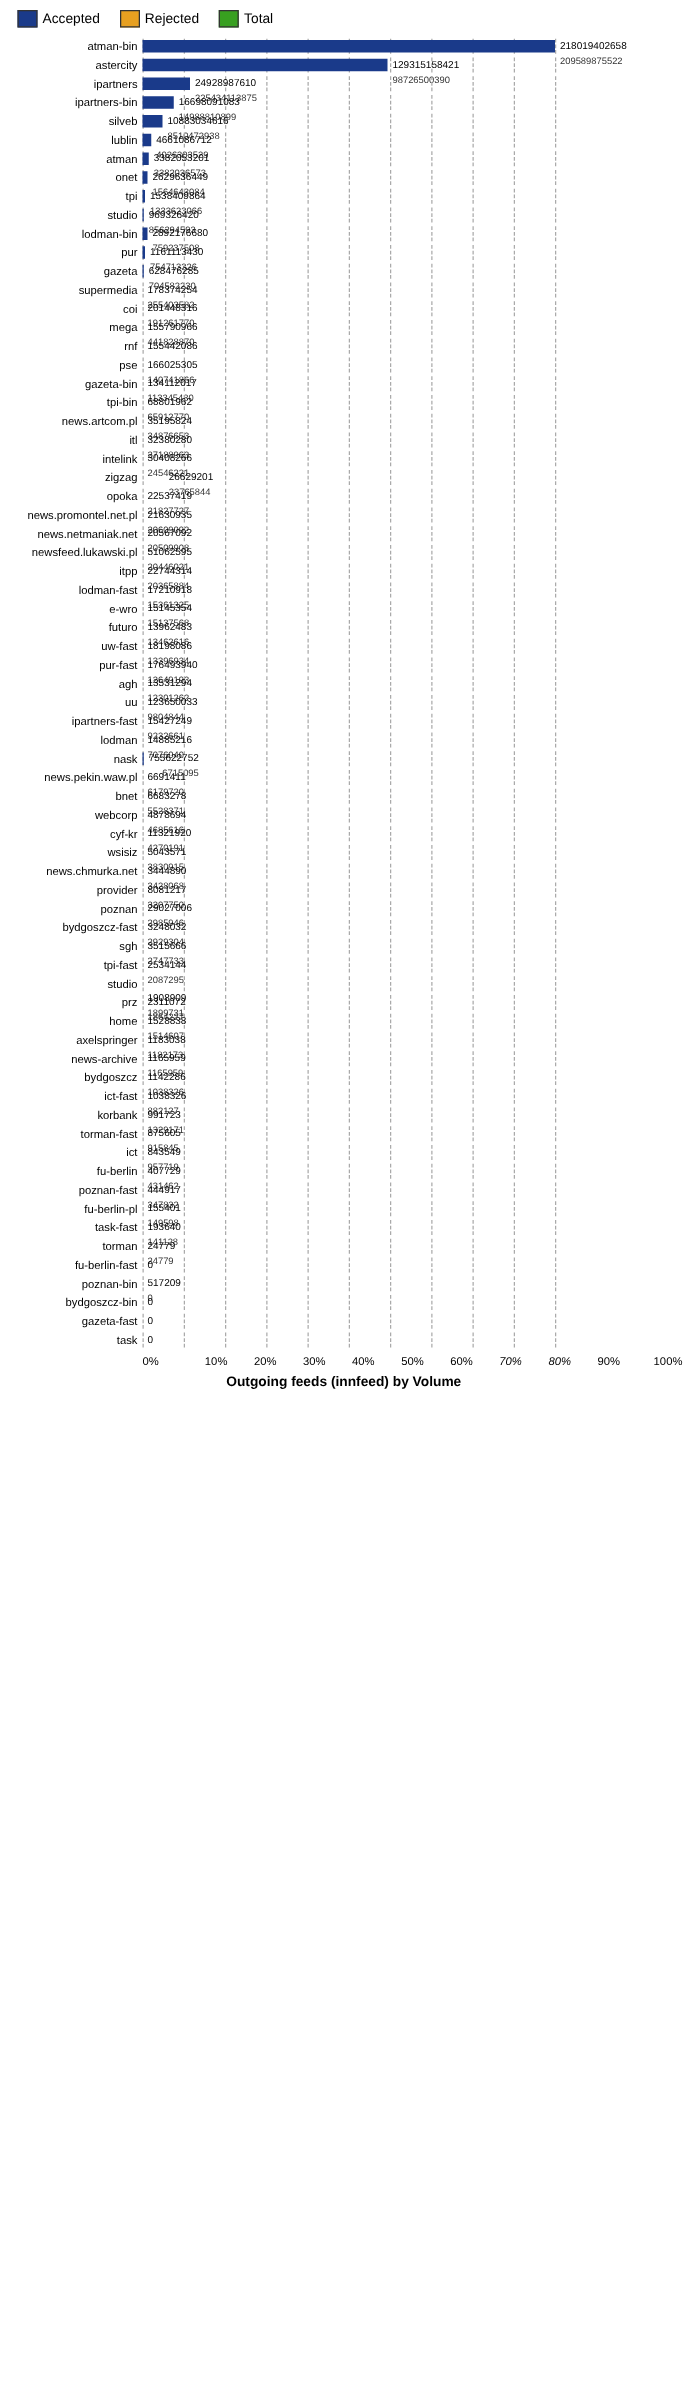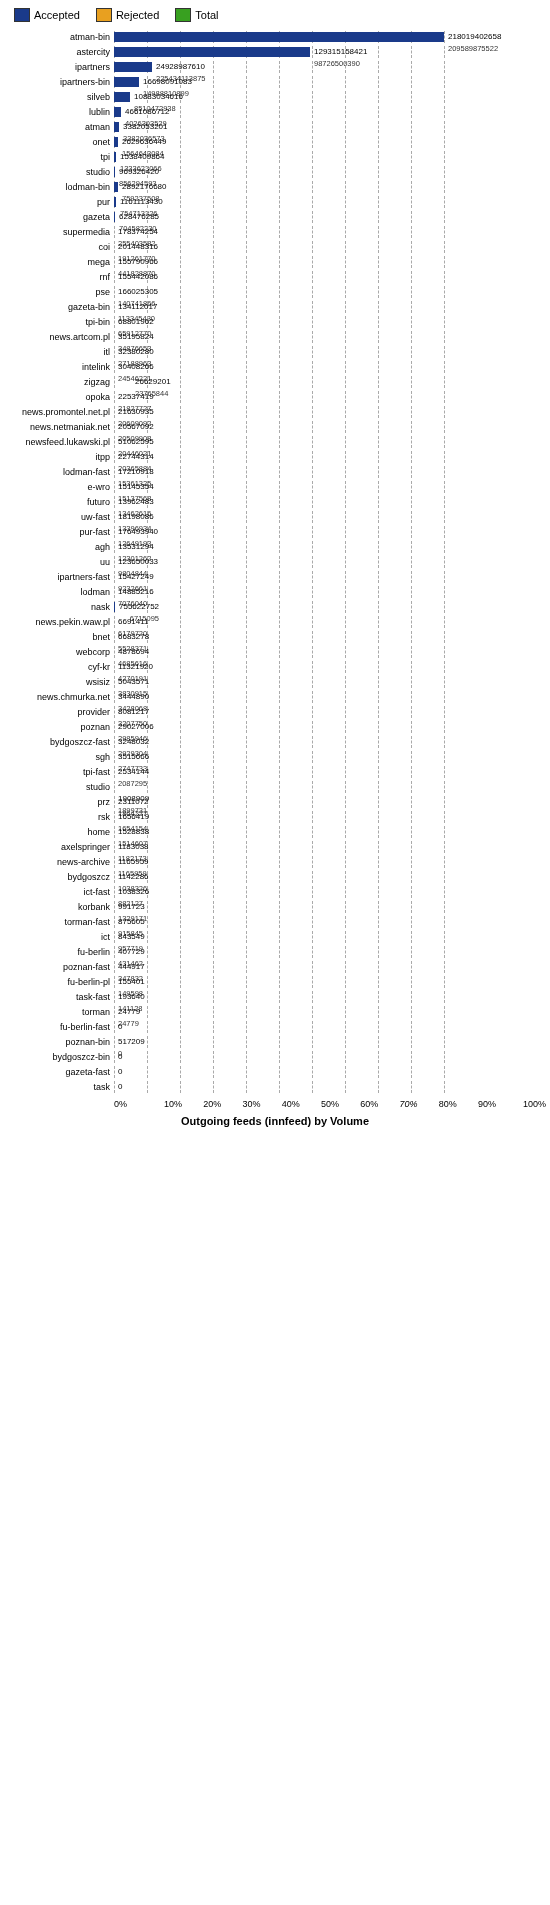--- a/index.html
+++ b/index.html
@@ -998,37 +998,20 @@
           <div class="dashed-grid" style="left: 165px;"></div>
           <div class="dashed-grid" style="left: 198px;"></div>
           <div class="dashed-grid" style="left: 231px;"></div>
           <div class="dashed-grid" style="left: 264px;"></div>
           <div class="dashed-grid" style="left: 297px;"></div>
           <div class="dashed-grid" style="left: 330px;"></div>
           <span class="bar-value" style="position: absolute; left: 2px; top: 0px; font-size: 8px; line-height: 12px;">2311072<span style="display: block; font-size: 7.5px; color: rgb(51, 51, 51);">1864227</span></span>
         </div>
       </div>
       <div class="chart-row">
-        <div class="row-label">rsk</div>
-        <div class="bar-area">
-          <div class="dashed-grid" style="left: 0px;"></div>
-          <div class="dashed-grid" style="left: 33px;"></div>
-          <div class="dashed-grid" style="left: 66px;"></div>
-          <div class="dashed-grid" style="left: 99px;"></div>
-          <div class="dashed-grid" style="left: 132px;"></div>
-          <div class="dashed-grid" style="left: 165px;"></div>
-          <div class="dashed-grid" style="left: 198px;"></div>
-          <div class="dashed-grid" style="left: 231px;"></div>
-          <div class="dashed-grid" style="left: 264px;"></div>
-          <div class="dashed-grid" style="left: 297px;"></div>
-          <div class="dashed-grid" style="left: 330px;"></div>
-          <span class="bar-value" style="position: absolute; left: 2px; top: 0px; font-size: 8px; line-height: 12px;">1656419<span style="display: block; font-size: 7.5px; color: rgb(51, 51, 51);">1654154</span></span>
-        </div>
-      </div>
-      <div class="chart-row">
         <div class="row-label">home</div>
         <div class="bar-area">
           <div class="dashed-grid" style="left: 0px;"></div>
           <div class="dashed-grid" style="left: 33px;"></div>
           <div class="dashed-grid" style="left: 66px;"></div>
           <div class="dashed-grid" style="left: 99px;"></div>
           <div class="dashed-grid" style="left: 132px;"></div>
           <div class="dashed-grid" style="left: 165px;"></div>
           <div class="dashed-grid" style="left: 198px;"></div>
           <div class="dashed-grid" style="left: 231px;"></div>
@@ -1331,19 +1314,19 @@
 
   <div class="x-axis-labels" id="x-axis-labels" style="margin-left:110px; margin-top:4px;">
       <span style="font-size: 9px; flex: 1 1 0%; text-align: left;">0%</span>
       <span style="font-size: 9px; flex: 1 1 0%; text-align: center;">10%</span>
       <span style="font-size: 9px; flex: 1 1 0%; text-align: center;">20%</span>
       <span style="font-size: 9px; flex: 1 1 0%; text-align: center;">30%</span>
       <span style="font-size: 9px; flex: 1 1 0%; text-align: center;">40%</span>
       <span style="font-size: 9px; flex: 1 1 0%; text-align: center;">50%</span>
       <span style="font-size: 9px; flex: 1 1 0%; text-align: center;">60%</span>
       <span style="font-size: 9px; flex: 1 1 0%; text-align: center; font-style: italic;">70%</span>
-      <span style="font-size: 9px; flex: 1 1 0%; text-align: center;">80%</span>
+      <span style="font-size: 9px; flex: 1 1 0%; text-align: center; font-style: italic;">80%</span>
       <span style="font-size: 9px; flex: 1 1 0%; text-align: center;">90%</span>
       <span style="font-size: 9px; flex: 1 1 0%; text-align: right;">100%</span>
     </div>
 
   <div class="chart-title">Outgoing feeds (innfeed) by Volume</div>
 </div>
 
 </body></html>

